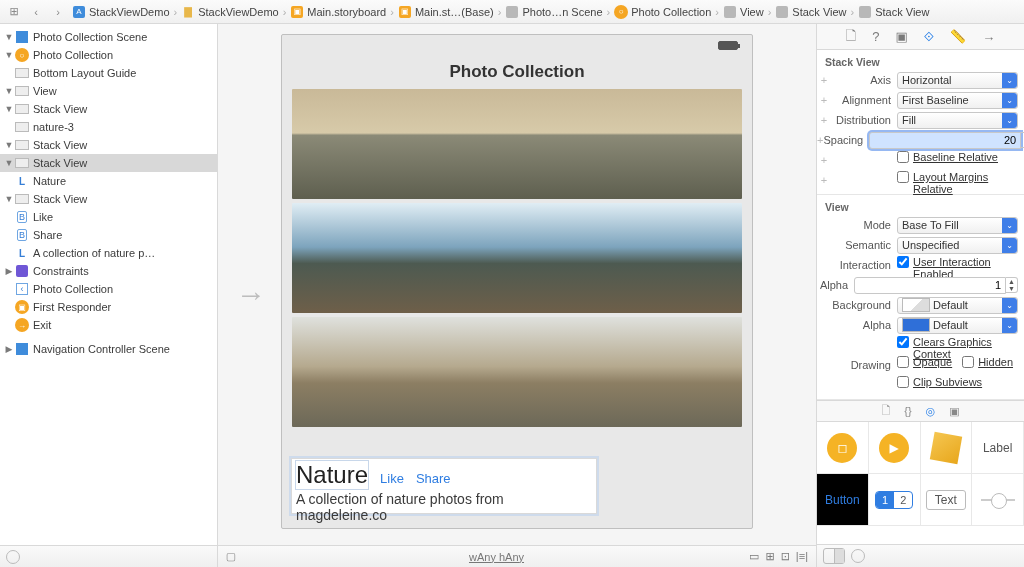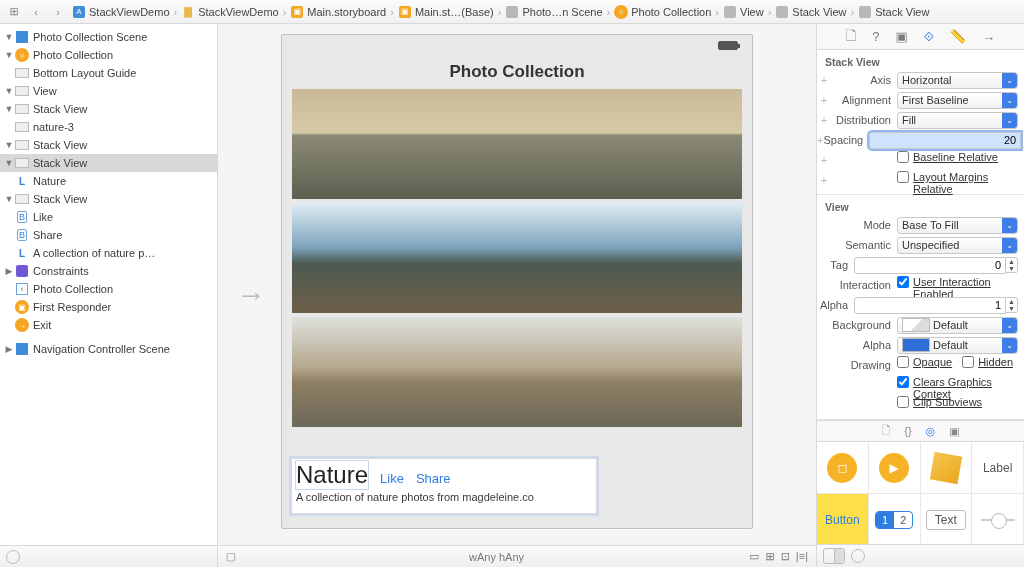--- a/index.html
+++ b/index.html
@@ -52,24 +52,24 @@
 .device .title{height:34px;display:flex;align-items:center;justify-content:center;font-size:17px;font-weight:600;color:#333;}
 .imgstack{display:flex;flex-direction:column;gap:4px;padding:0 2px;}
 .photo{height:110px;border-radius:1px;}
 .p1{background:linear-gradient(to bottom,#c9b998 0%,#d7caa9 40%,#8b8a77 42%,#5e5f4f 100%);}
 .p2{background:linear-gradient(to bottom,#e0edf4 0%,#7da4bd 40%,#4d5a51 55%,#6e5f49 100%);}
 .p3{background:linear-gradient(to bottom,#dfe1dd 0%,#b5a98e 45%,#8c7e63 60%,#6c6858 100%);}
 .sel-box{position:absolute;left:9px;top:423px;width:306px;height:56px;background:#fff;border:1px solid rgba(0,0,0,.15);box-shadow:0 0 0 2px rgba(90,160,255,.18);}
 .sel-inner{display:flex;align-items:baseline;gap:12px;padding:2px 4px;}
 .sel-inner .nat{font-size:24px;color:#222;outline:1px solid #c8d7ea;}
 .sel-inner .lk{color:#2f7de1;font-size:13px;}
-.sel-box .desc{font-size:11px;color:#3a3a3a;padding:0 4px;}
+.sel-box .desc{font-size:14px;color:#3a3a3a;padding:0 4px;}
 .center-footer{height:22px;border-top:1px solid #d9d9d9;display:flex;align-items:center;background:linear-gradient(#fafafa,#efefef);}
 .center-footer .lefticon{width:26px;display:flex;justify-content:center;color:#888;}
-.center-footer .midtxt{flex:1;text-align:center;color:#777;}
+.center-footer .midtxt{flex:1;text-align:center;color:#777;text-decoration:underline;}
 .center-footer .rtset{display:flex;gap:6px;padding-right:8px;color:#7a7a7a;}
 
 
 .insp-tabs{height:26px;border-bottom:1px solid #d9d9d9;display:flex;align-items:center;justify-content:center;gap:16px;color:#7a7a7a;background:#f8f8f8;}
 .insp-tabs .tab{font-size:13px;}
 .insp-tabs .tab.sel{color:#1e79e6;}
 .insp-section{border-bottom:1px solid #e6e6e6;padding:4px 0;}
 .insp-h{font-weight:600;color:#666;padding:2px 8px;font-size:10.5px;}
 .prop{display:flex;align-items:center;height:20px;}
 .prop .plus{width:14px;text-align:center;color:#bbb;}
@@ -86,21 +86,21 @@
 .chkrow input{margin:0 4px 0 0;width:12px;height:12px;}
 .colorwell{width:28px;height:14px;border:1px solid #bbb;display:inline-block;vertical-align:middle;}
 .cw-gray{background:linear-gradient(135deg,#fff 50%,#ddd 50%);}
 .cw-blue{background:#2f6fd8;}
 
 
 .lib-tabs{height:22px;border-top:1px solid #d9d9d9;border-bottom:1px solid #d9d9d9;display:flex;align-items:center;justify-content:center;gap:14px;background:#f8f8f8;color:#888;}
 .lib-tabs .ltab.sel{color:#1e79e6;}
 .lib-grid{flex:1;display:grid;grid-template-columns:repeat(4,1fr);grid-auto-rows:52px;gap:0;overflow:hidden;border-bottom:1px solid #d9d9d9;}
 .lib-cell{border-right:1px solid #e8e8e8;border-bottom:1px solid #e8e8e8;display:flex;align-items:center;justify-content:center;font-size:12px;color:#555;}
-.lib-cell.sel{background:#fde047;}
+.lib-cell.sel{background:#000000;}
 .yround{width:30px;height:30px;border-radius:50%;background:#f5b325;display:flex;align-items:center;justify-content:center;color:#fff;font-size:12px;}
 .ycube{width:28px;height:28px;background:linear-gradient(135deg,#f5c651,#e8a71c);transform:rotate(10deg);}
 .segsw{display:flex;border:1.5px solid #2f7de1;border-radius:4px;overflow:hidden;font-size:11px;}
 .segsw span{padding:2px 6px;}
 .segsw .on{background:#2f7de1;color:#fff;}
 .slider{width:34px;height:2px;background:#ccc;position:relative;}
 .slider::after{content:"";position:absolute;left:10px;top:-6px;width:14px;height:14px;border-radius:50%;background:#fff;border:1px solid #bbb;}
 .lib-footer{height:22px;display:flex;align-items:center;gap:6px;padding:0 6px;background:linear-gradient(#fafafa,#efefef);}
 .gridtoggle{width:22px;height:16px;border:1px solid #bbb;border-radius:3px;display:flex;}
 .gridtoggle span{flex:1;border-right:1px solid #bbb;}
@@ -440,33 +440,20 @@
           <span class="plabel">Semantic</span>
           <span class="pval">
             <div class="popup">
               <span>Unspecified</span>
               <span class="arr">⌄</span>
             </div>
           </span>
         </div>
       <div class="prop">
           <span class="plus"></span>
-          <span class="plabel">Tag</span>
-          <span class="pval">
-            <div class="numfield">
-              <input value="0" style="">
-              <div class="stepper">
-                <span>▲</span>
-                <span>▼</span>
-              </div>
-            </div>
-          </span>
-        </div>
-      <div class="prop">
-          <span class="plus"></span>
           <span class="plabel">Interaction</span>
           <span class="pval">
             <label class="chkrow">
               <input type="checkbox" checked="" style="">
               <span>User Interaction Enabled</span>
             </label>
           </span>
         </div>
       <div class="prop">
           <span class="plus"></span>
@@ -490,39 +477,39 @@
         </div>
       <div class="prop">
           <span class="plus"></span>
           <span class="plabel">Alpha</span>
           <span class="pval">
             <div class="popup"><span class="colorwell cw-blue"></span>&nbsp;<span>Default</span><span class="arr">⌄</span></div>
           </span>
         </div>
       <div class="prop">
           <span class="plus"></span>
+          <span class="plabel"></span>
+          <span class="pval">
+            <label class="chkrow">
+              <input type="checkbox" checked="" style="">
+              <span>Clears Graphics Context</span>
+            </label>
+          </span>
+        </div>
+      <div class="prop">
+          <span class="plus"></span>
           <span class="plabel">Drawing</span>
           <span class="pval" style="display:flex;gap:10px">
             <label class="chkrow">
               <input type="checkbox" style="">
               <span>Opaque</span>
             </label>
             <label class="chkrow">
               <input type="checkbox" style="">
               <span>Hidden</span>
-            </label>
-          </span>
-        </div>
-      <div class="prop">
-          <span class="plus"></span>
-          <span class="plabel"></span>
-          <span class="pval">
-            <label class="chkrow">
-              <input type="checkbox" checked="" style="">
-              <span>Clears Graphics Context</span>
             </label>
           </span>
         </div>
       <div class="prop">
           <span class="plus"></span>
           <span class="plabel"></span>
           <span class="pval">
             <label class="chkrow">
               <input type="checkbox" style="">
               <span>Clip Subviews</span>

